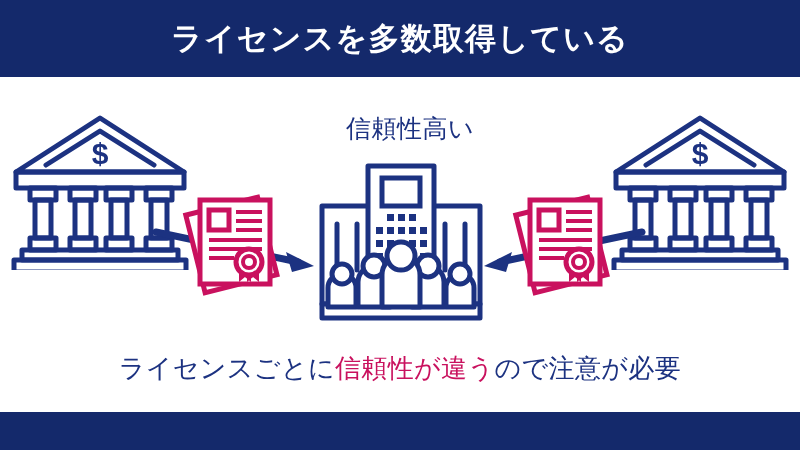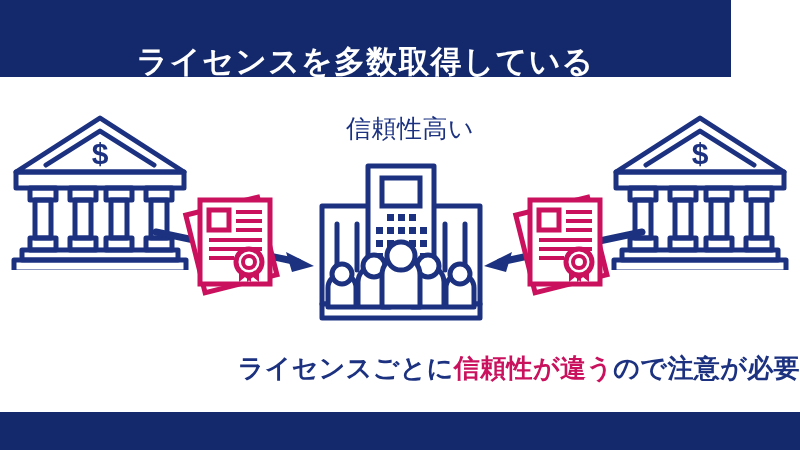--- a/index.html
+++ b/index.html
@@ -15,25 +15,25 @@
     width: 800px;
     height: 450px;
     background: #ffffff;
     overflow: hidden;
   }
   
   .title-band {
     position: absolute;
     left: 0;
     top: 0;
-    width: 731px;
+    width: 800px;
     height: 77px;
     background: #14296b;
     display: flex;
-    align-items: flex-end;
+    align-items: center;
     justify-content: center;
   }
   .title-text {
     color: #ffffff;
     font-size: 31px;
     font-weight: bold;
     letter-spacing: 1.2px;
     line-height: 1;
     white-space: nowrap;
   }
@@ -58,23 +58,23 @@
     font-weight: normal;
     letter-spacing: 0.5px;
     white-space: nowrap;
   }
   
   .foot-caption {
     position: absolute;
     left: 0;
     top: 355px;
     width: 800px;
-    text-align: right;
+    text-align: center;
     font-size: 26px;
-    font-weight: bold;
+    font-weight: normal;
     letter-spacing: 0.4px;
     white-space: nowrap;
     line-height: 1;
   }
   .foot-caption .navy { color: #1c3281; }
   .foot-caption .crimson { color: #c9115e; }
   
   .icon-abs { position: absolute; }
   #bank-left   { left: 8px;   top: 110px; }
   #bank-right  { left: 608px; top: 110px; }

